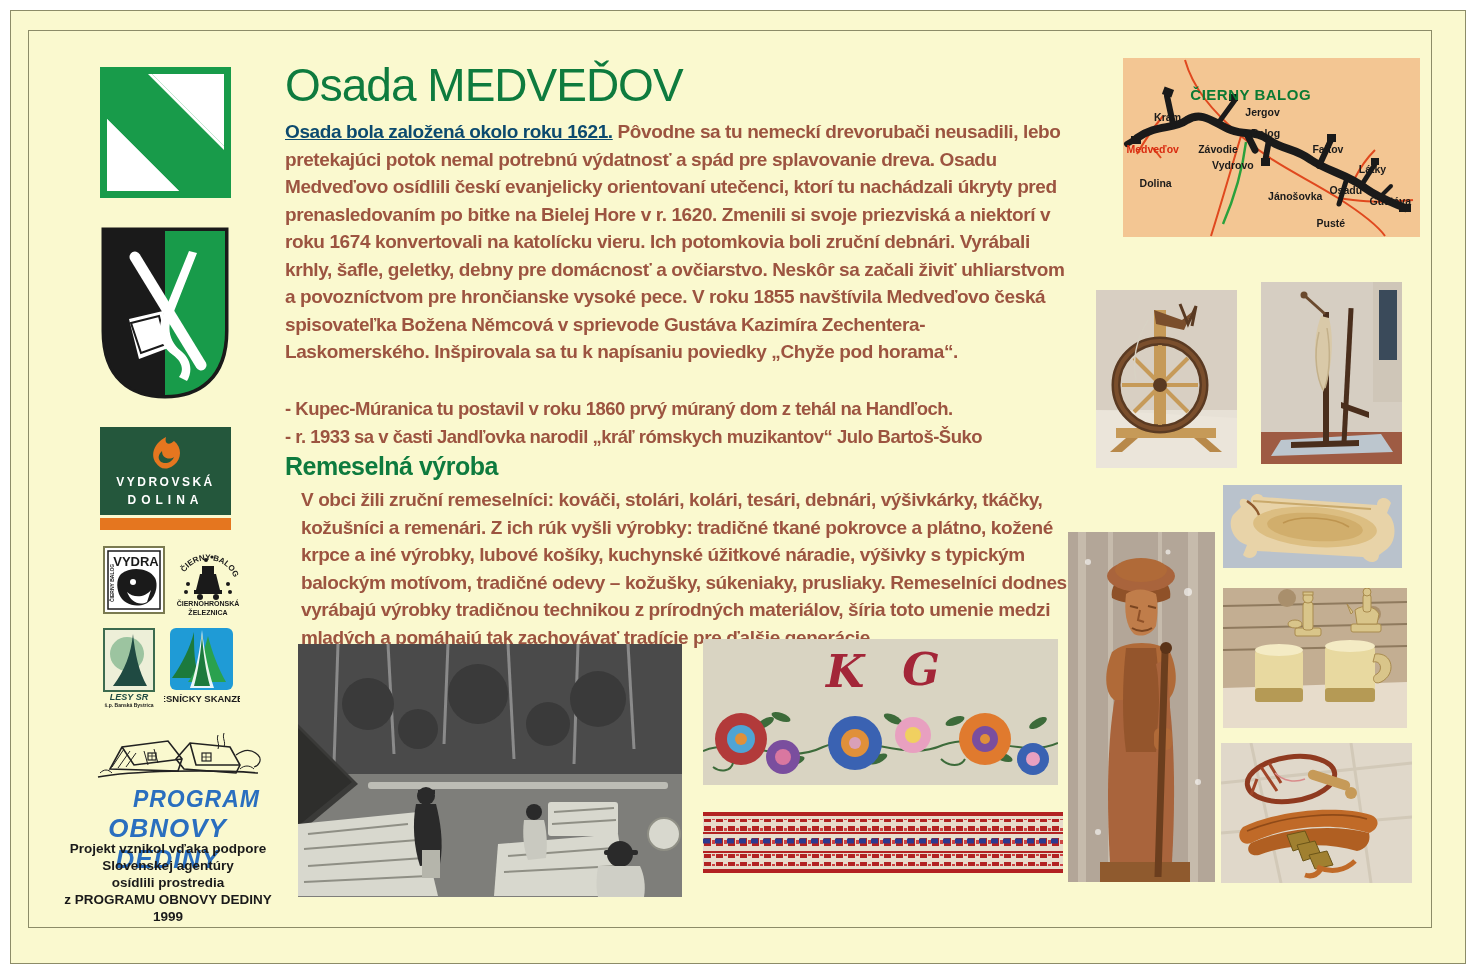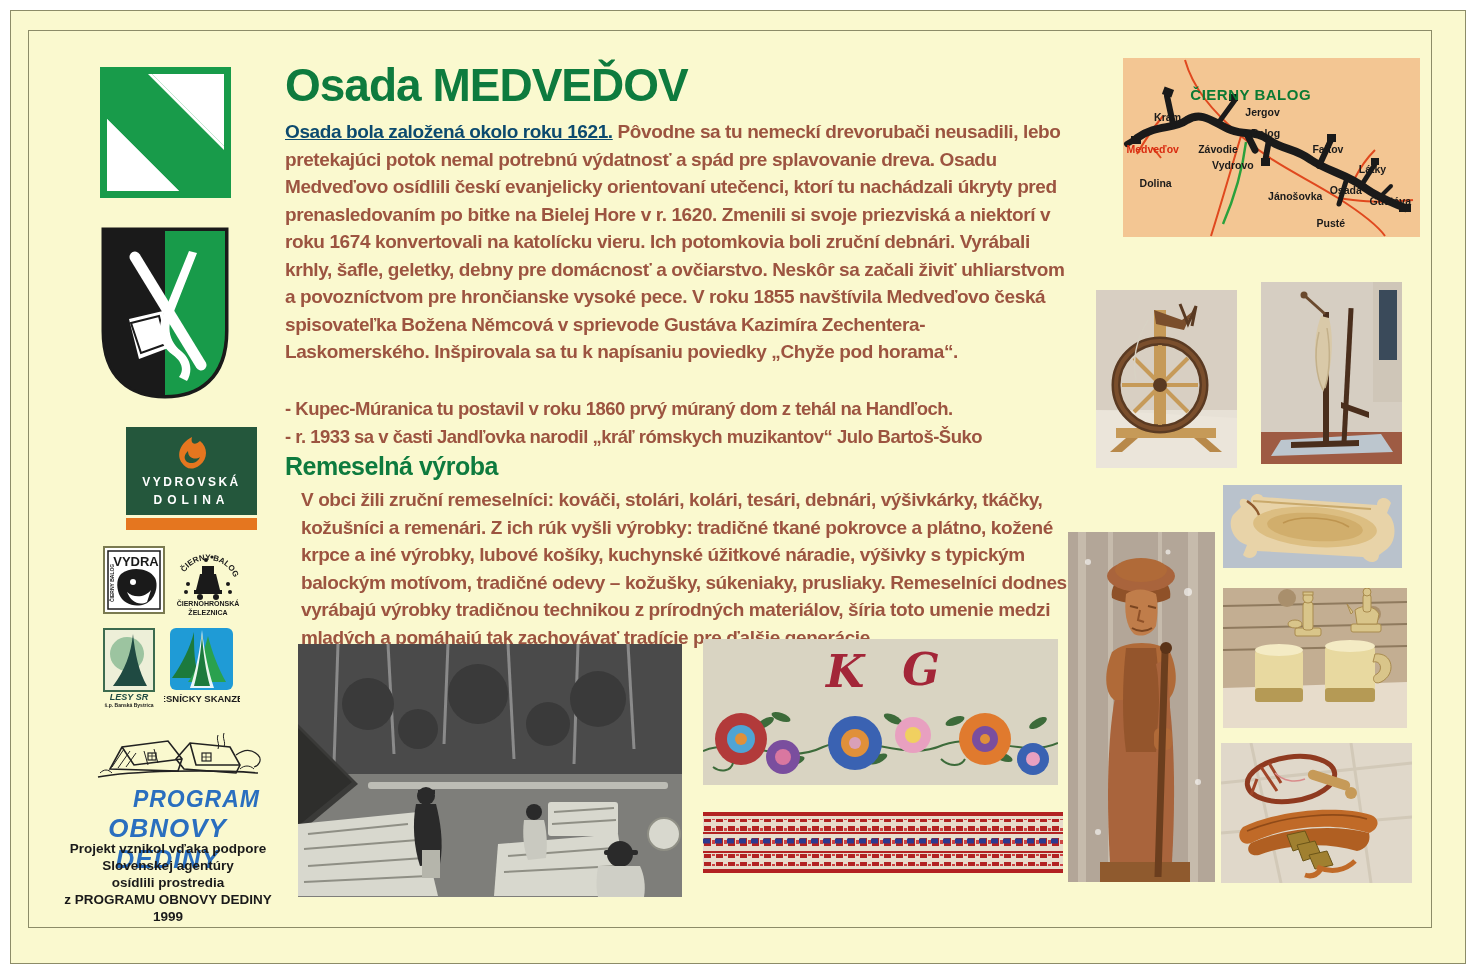--- a/index.html
+++ b/index.html
@@ -1,34 +1,34 @@
 <!DOCTYPE html>
 <html><head>
 <meta charset="utf-8">
 <style>
   html,body{margin:0;padding:0;background:#ffffff;font-family:"Liberation Sans",sans-serif;}
   #board{position:relative;width:1476px;height:974px;background:#ffffff;overflow:hidden;}
   .abs{position:absolute;}
   #panel{left:10px;top:10px;width:1454px;height:952px;background:#FAF9CF;border:1px solid #8C8C68;}
   #innerframe{left:28px;top:30px;width:1402px;height:896px;border:1px solid #8C8C68;pointer-events:none;}
   
-  #main-title{left:285px;top:58px;width:810px;font-size:46px;font-weight:bold;color:#0E7B3E;letter-spacing:-1px;}
+  #main-title{left:285px;top:58px;width:810px;font-size:46px;font-weight:normal;color:#0E7B3E;letter-spacing:-1px;}
   .bodytext{width:780px;font-size:19px;font-weight:bold;color:#9C5440;line-height:27.5px;letter-spacing:-0.4px;text-align:left;}
   .introdark{color:#0c4a6e;text-decoration:underline;}
   #para1{left:285px;top:118px;}
   #bullets{left:285px;top:395px;width:800px;}
   .bullet{font-size:18.5px;font-weight:bold;color:#9C5440;line-height:28px;letter-spacing:-0.5px;white-space:nowrap;}
   #section2-heading{left:285px;top:452px;font-size:25px;font-weight:bold;color:#0E7B3E;letter-spacing:-0.5px;}
   #para2{left:285px;top:486px;margin-left:16px;}
   
   #map{left:1123px;top:58px;width:297px;height:179px;background:#F3C693;}
   #map .maplabel{position:absolute;transform:translate(-50%,-50%);font-size:10.5px;font-weight:bold;color:#1a1a1a;white-space:nowrap;}
   #map .maplabel.red{color:#D92B10;}
   #map-title{position:absolute;left:43%;top:20%;transform:translate(-50%,-50%);font-size:15px;font-weight:bold;color:#0B7A33;letter-spacing:0.5px;white-space:nowrap;}
-  #vydrovska{left:100px;top:427px;width:131px;height:103px;margin-left:26px;}
+  #vydrovska{left:100px;top:427px;width:131px;height:103px;}
   #vydrovska .green{position:absolute;left:0;top:0;width:131px;height:88px;background:#24573C;}
   #vydrovska .orange{position:absolute;left:0;top:91px;width:131px;height:12px;background:#E5761F;}
   #vydrovska .l1{position:absolute;left:0;top:48px;width:131px;text-align:center;color:#fff;font-size:12px;font-weight:bold;letter-spacing:2.5px;}
   #vydrovska .l2{position:absolute;left:0;top:66px;width:131px;text-align:center;color:#fff;font-size:12px;font-weight:bold;letter-spacing:5px;}
   #program-blue{left:55px;top:786px;width:225px;text-align:center;color:#2A6FBF;font-weight:bold;font-style:italic;}
   #program-blue .p1{font-size:23px;letter-spacing:1px;text-align:right;padding-right:20px;}
   #program-blue .p2{font-size:26px;letter-spacing:1px;}
   #credit{left:48px;top:840px;width:240px;text-align:center;font-size:13.5px;font-weight:bold;color:#1a1a1a;line-height:17px;}
   
   .photo{overflow:hidden;}
@@ -231,21 +231,21 @@
   <div id="map-title">ČIERNY BALOG</div>
   <span class="maplabel" style="left:15%;top:33%;">Krám</span>
   <span class="maplabel" style="left:47%;top:30%;">Jergov</span>
   <span class="maplabel" style="left:48%;top:42%;">Balog</span>
   <span class="maplabel" style="left:32%;top:51%;">Závodie</span>
   <span class="maplabel" style="left:37%;top:60%;">Vydrovo</span>
   <span class="maplabel red" style="left:10%;top:51%;">Medveďov</span>
   <span class="maplabel" style="left:11%;top:70%;">Dolina</span>
   <span class="maplabel" style="left:69%;top:51%;">Fajtov</span>
   <span class="maplabel" style="left:84%;top:62%;">Látky</span>
-  <span class="maplabel" style="left:75%;top:74%;">Osada</span>
+  <span class="maplabel" style="left:75%;top:74%;">Osadu</span>
   <span class="maplabel" style="left:58%;top:77%;">Jánošovka</span>
   <span class="maplabel" style="left:90%;top:80%;">Gustáva</span>
   <span class="maplabel" style="left:70%;top:92%;">Pusté</span>
 </div>
 
 <div class="abs photo" style="left:1096px;top:290px;width:141px;height:178px;">
   <svg width="141" height="178" viewBox="0 0 141 178">
     <rect width="141" height="178" fill="#D8CFC2"></rect>
     <rect y="120" width="141" height="58" fill="#E7E1D6"></rect>
     <path d="M0,120 L141,128 L141,178 L0,178 Z" fill="#EBE5DA"></path>

